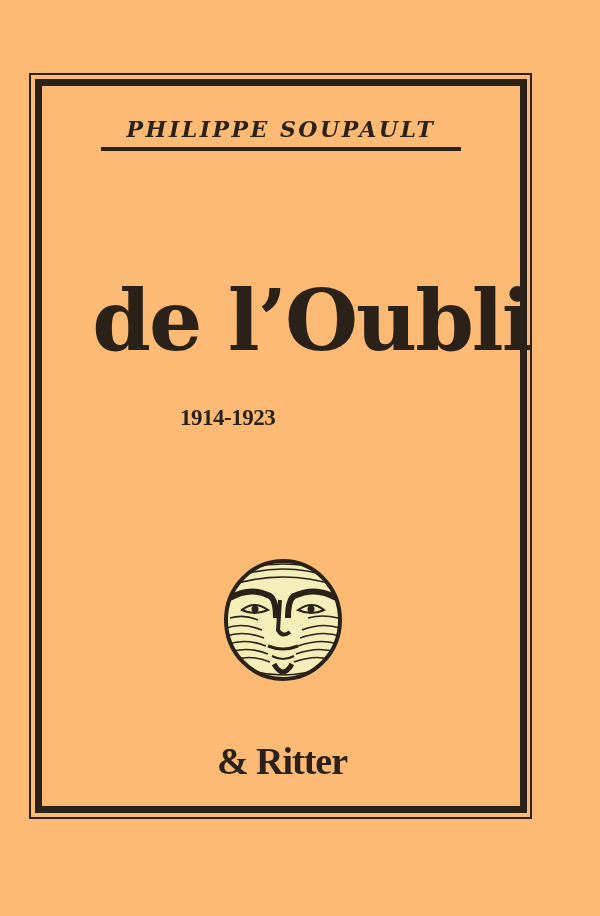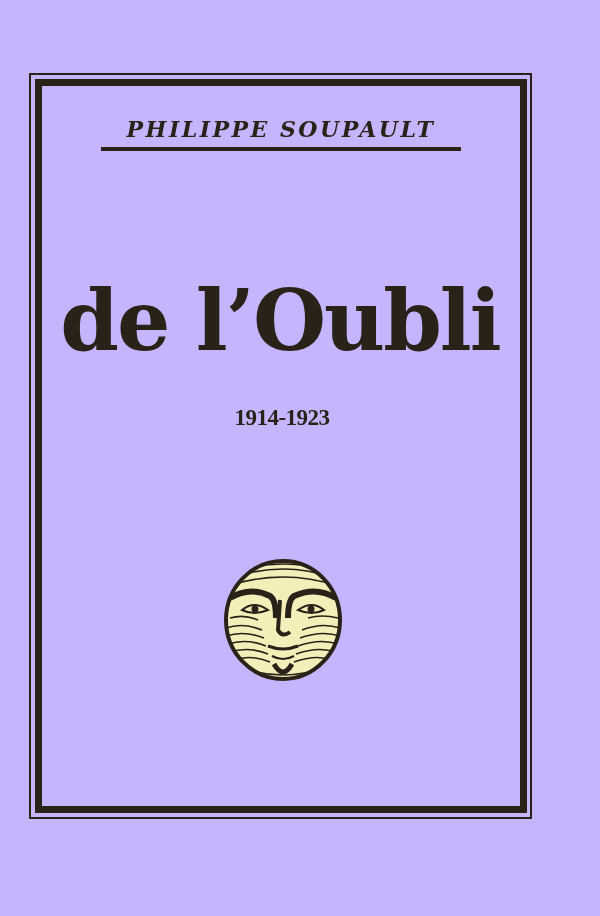--- a/index.html
+++ b/index.html
@@ -1,20 +1,20 @@
 <!DOCTYPE html>
 <html><head>
 <meta charset="utf-8">
 <style>
   html, body { margin:0; padding:0; }
   body {
     width:600px; height:916px; position:relative; overflow:hidden;
     background:#f4efb9;
   }
-  .cover { position:absolute; inset:0; background:#c4b5fd; }
+  .cover { position:absolute; inset:0; background:#fdba74; }
   .outer-frame {
     position:absolute; left:29px; top:73px; width:503px; height:746px;
     border:2px solid #2a2218; box-sizing:border-box;
   }
   .inner-frame {
     position:absolute; left:35px; top:79px; width:492px; height:734px;
     border:7px solid #2a2218; box-sizing:border-box;
   }
   .author {
     position:absolute; left:100px; top:116px; width:362px; text-align:center;
@@ -24,23 +24,23 @@
   .author-rule {
     position:absolute; left:101px; top:147px; width:360px; height:4px;
     background:#2a2218;
   }
   .title {
     position:absolute; left:60px; width:440px; text-align:center;
     font-family:"DejaVu Serif", serif; font-weight:bold;
     color:#2a2218; white-space:nowrap; letter-spacing:-2px;
   }
   .title-1 { top:184px; font-size:84px; line-height:100px; }
-  .title-2 { top:271px; font-size:84px; line-height:100px; }
+  .title-2 { top:271px; font-size:84px; line-height:100px;margin-left:32px; }
   .dates {
-    position:absolute; left:180px; top:405px; width:204px; text-align:center;
+    position:absolute; left:180px; top:405px; width:204px; 
     font-family:"Liberation Serif", serif; font-weight:bold; font-size:23px;
     color:#2a2218; letter-spacing:-0.5px;
   }
   .emblem { position:absolute; left:222px; top:558px; width:122px; height:124px; }
   .publisher {
     position:absolute; left:150px; width:264px; text-align:center;
     font-family:"Liberation Serif", serif; font-weight:bold;
     color:#2a2218; white-space:nowrap; font-size:38px; letter-spacing:-1px;
   }
   .pub-1 { top:705px; line-height:44px; }
@@ -98,13 +98,14 @@
 
       <path d="M58 42 L56 72 Q60 80 68 74" stroke-width="4"></path>
 
       <path d="M46 88 Q61 94 76 88" stroke-width="3"></path>
       <path d="M50 98 Q61 104 72 98" stroke-width="2"></path>
 
       <path d="M52 106 Q61 122 70 106" stroke-width="5"></path>
     </g>
   </svg>
 
+  <div class="publisher pub-2">&amp; Ritter</div>
 </div>
 
 </body></html>

